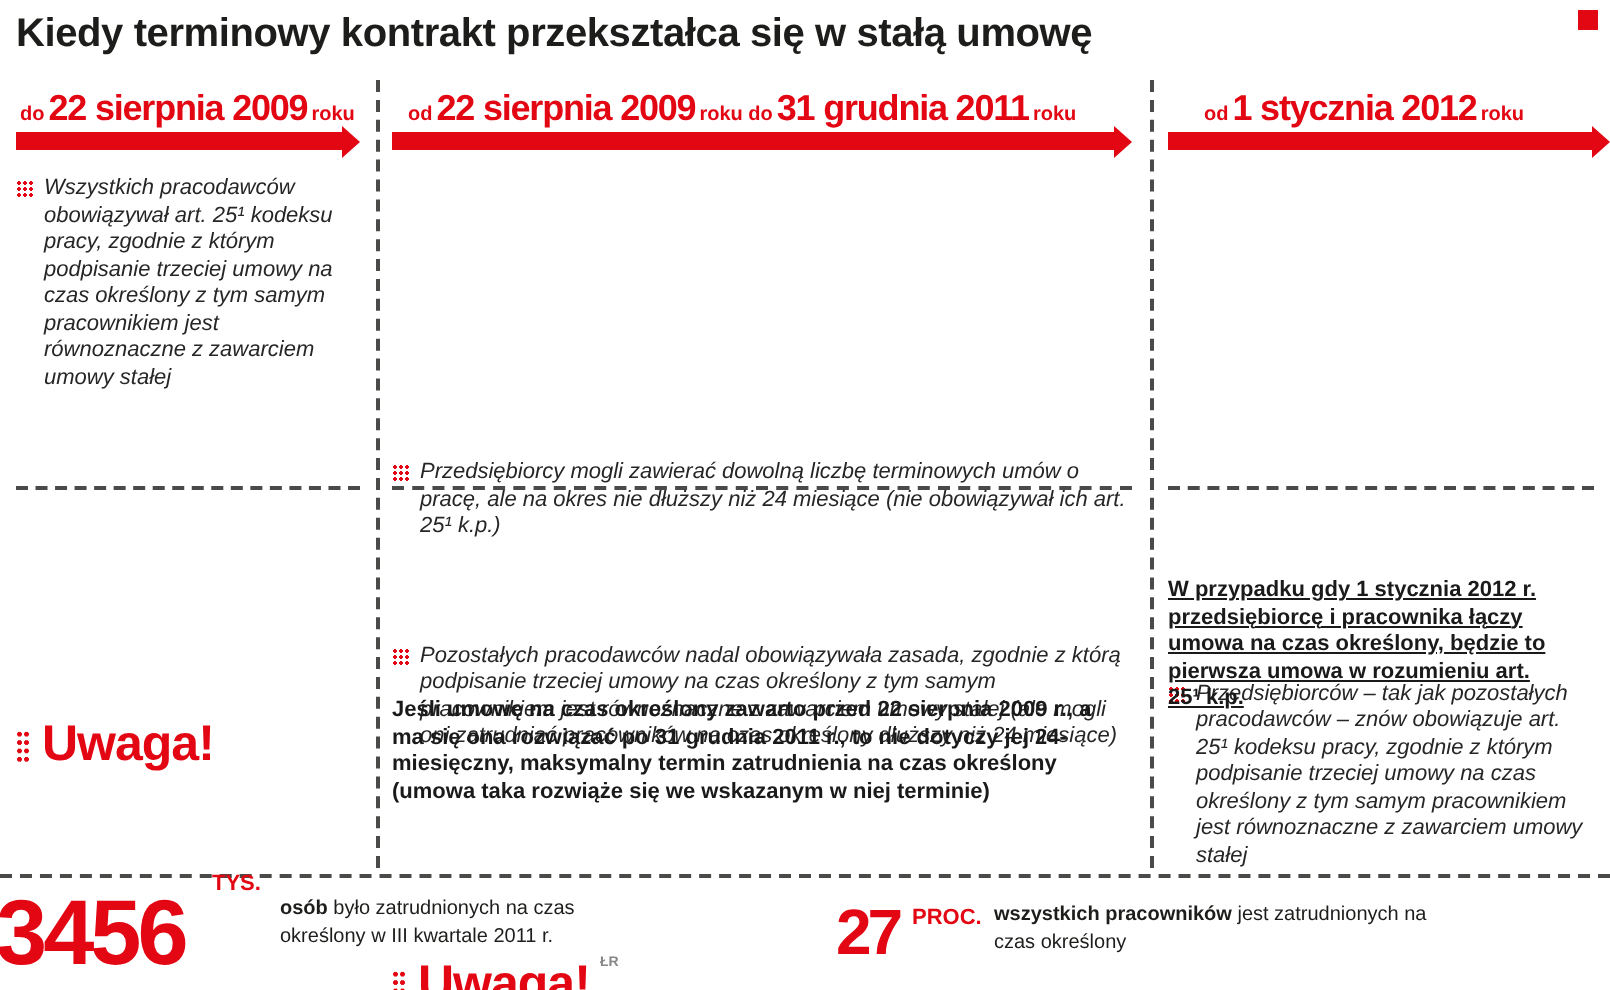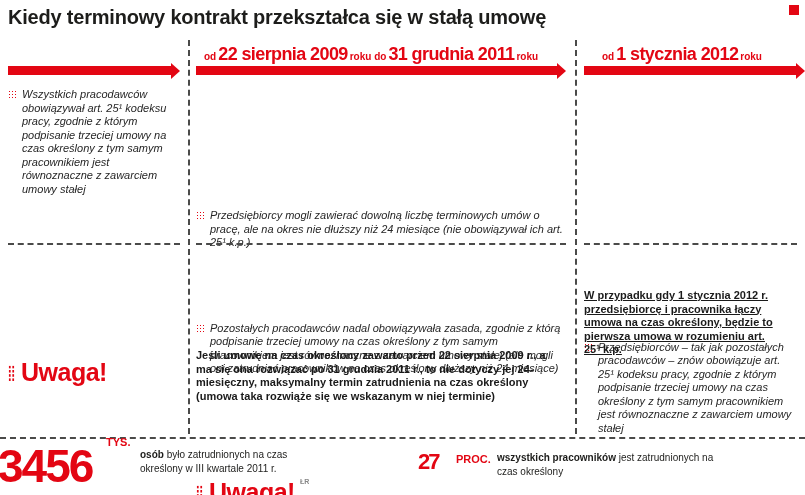--- a/index.html
+++ b/index.html
@@ -56,20 +56,23 @@
 </head>
 <body>
 
 <h1 class="abs title" style="left:8px; top:6px;">Kiedy terminowy kontrakt przekształca się w stałą umowę</h1>
 <div class="abs corner-sq" style="left:789px; top:5px;"></div>
 
 <div class="abs vdash" style="left:188px; top:40px; height:394px;"></div>
 <div class="abs vdash" style="left:575px; top:40px; height:394px;"></div>
 
 <div>
+  <div class="abs tl-head" style="left:8px; top:44px;">
+    <span class="h-small">do</span><span class="h-big">22 sierpnia 2009</span><span class="h-small">roku</span>
+  </div>
   <div class="abs tl-bar" style="left:8px; top:66px; width:163px;"></div>
 
   <div class="abs bullet" style="left:8px; top:88px; width:172px;">
     <span class="sq-icon"></span>
     <span>Wszystkich pracodawców obowiązywał art. 25¹ kodeksu pracy, zgodnie z którym podpisanie trzeciej umowy na czas określony z tym samym pracownikiem jest równoznaczne z zawarciem umowy stałej</span>
   </div>
 
   <div class="abs hdash" style="left:8px; top:243px; width:172px;"></div>
 
   <div class="abs uwaga-head" style="left:8px; top:252px;">
@@ -77,21 +80,21 @@
     <span>Uwaga!</span>
   </div>
 </div>
 
 <div>
   <div class="abs tl-head" style="left:202px; top:44px;">
     <span class="h-small">od</span><span class="h-big">22 sierpnia 2009</span><span class="h-small">roku do</span><span class="h-big">31 grudnia 2011</span><span class="h-small">roku</span>
   </div>
   <div class="abs tl-bar" style="left:196px; top:66px; width:361px;"></div>
 
-  <div class="abs bullet" style="left:196px; top:76px; width:370px;">
+  <div class="abs bullet" style="left:196px; top:97px; width:370px;">
     <span class="sq-icon"></span>
     <span>Przedsiębiorcy mogli zawierać dowolną liczbę terminowych umów o pracę, ale na okres nie dłuższy niż 24 miesiące (nie obowiązywał ich art. 25¹ k.p.)</span>
   </div>
   <div class="abs bullet" style="left:196px; top:148px; width:370px;">
     <span class="sq-icon"></span>
     <span>Pozostałych pracodawców nadal obowiązywała zasada, zgodnie z którą podpisanie trzeciej umowy na czas określony z tym samym pracownikiem jest równoznaczne z zawarciem umowy stałej (ale mogli oni zatrudniać pracowników na czas określony dłuższy niż 24 miesiące)</span>
   </div>
 
   <div class="abs hdash" style="left:196px; top:243px; width:370px;"></div>
 
@@ -122,20 +125,20 @@
 
 <div>
   <div class="abs stat-num" style="left:-2px; top:446px; font-size:46px;">3456</div>
   <div class="abs stat-unit" style="left:106px; top:436px;">TYS.</div>
   <div class="abs stat-text" style="left:140px; top:448px; width:178px;">
     <span class="b">osób</span><span> było zatrudnionych na czas określony w III kwartale 2011 r.</span>
   </div>
 </div>
 
 <div>
-  <div class="abs stat-num" style="left:418px; top:452px; font-size:22px;">27</div>
+  <div class="abs stat-num" style="left:418px; top:452px; font-size:32px;">27</div>
   <div class="abs stat-unit" style="left:456px; top:453px;">PROC.</div>
   <div class="abs stat-text" style="left:497px; top:451px; width:225px;">
     <span class="b">wszystkich pracowników</span><span> jest zatrudnionych na czas określony</span>
   </div>
 </div>
 
 <div class="abs credit" style="left:300px; top:478px;">ŁR</div>
 
 </body></html>

